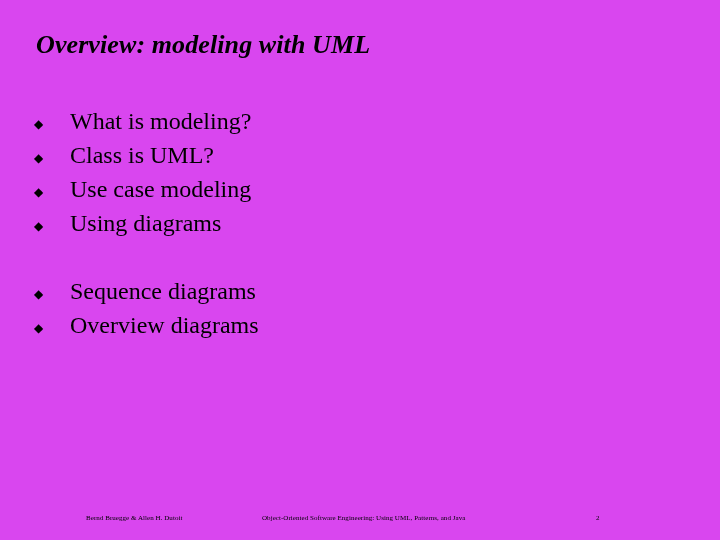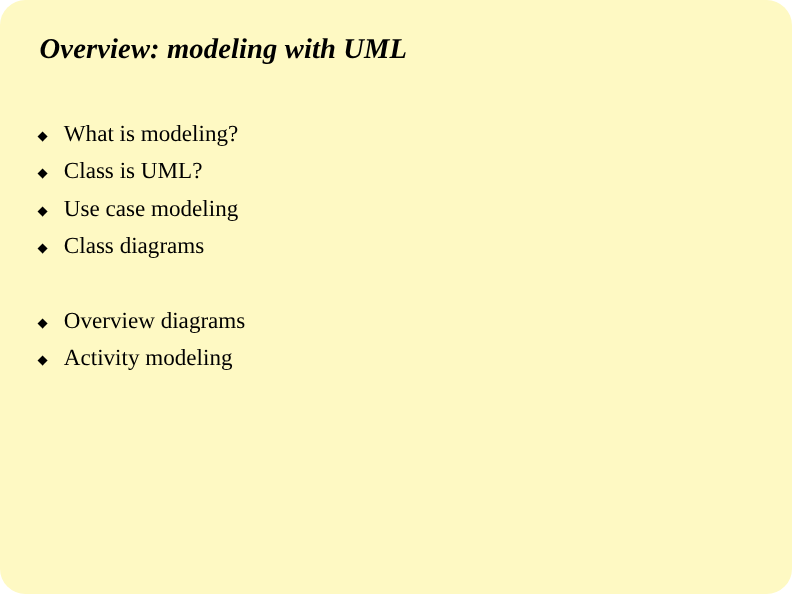--- a/index.html
+++ b/index.html
@@ -12,23 +12,22 @@
   body {
     font-family: "Liberation Serif", "DejaVu Serif", serif;
     color: #000000;
     -webkit-font-smoothing: antialiased;
   }
 
   #slide {
     position: relative;
     width: 720px;
     height: 540px;
-    background: #fef9c3;
+    background: #d946ef;
     overflow: hidden;
-    border-radius: 23px;
   }
 
   
   #slide-title {
     position: absolute;
     left: 36px;
     top: 30px;
     width: 650px;
     font-family: "Liberation Serif", "DejaVu Serif", serif;
     font-size: 26px;
@@ -73,26 +72,27 @@
     font-size: 12px;
     line-height: 34px;
     color: #000000;
     text-align: left;
     transform: translateY(-1px);
   }
 
   .bullet-text {
     flex: 1 1 auto;
     font-family: "Liberation Serif", "DejaVu Serif", serif;
-    font-size: 21px;
+    font-size: 24px;
     font-style: normal;
     font-weight: normal;
     line-height: 34px;
     color: #000000;
     white-space: nowrap;
+    margin-left: 12px;
   }
 
   
   #slide-footer {
     position: absolute;
     left: 0;
     top: 512px;
     width: 720px;
     height: 14px;
   }
@@ -128,33 +128,38 @@
       <li class="bullet-item">
         <span class="bullet-marker">◆</span>
         <span class="bullet-text">Class is UML?</span>
       </li>
       <li class="bullet-item">
         <span class="bullet-marker">◆</span>
         <span class="bullet-text">Use case modeling</span>
       </li>
       <li class="bullet-item">
         <span class="bullet-marker">◆</span>
-        <span class="bullet-text">Class diagrams</span>
+        <span class="bullet-text">Using diagrams</span>
       </li>
     </ul>
 
     <div class="bullet-gap"></div>
 
     <ul class="bullet-group">
       <li class="bullet-item">
         <span class="bullet-marker">◆</span>
-        <span class="bullet-text">Overview diagrams</span>
+        <span class="bullet-text">Sequence diagrams</span>
       </li>
       <li class="bullet-item">
         <span class="bullet-marker">◆</span>
-        <span class="bullet-text">Activity modeling</span>
+        <span class="bullet-text">Overview diagrams</span>
       </li>
     </ul>
 
   </div>
 
+  <div id="slide-footer">
+    <div class="footer-cell" id="footer-authors">Bernd Bruegge &amp; Allen H. Dutoit</div>
+    <div class="footer-cell" id="footer-source">Object-Oriented Software Engineering: Using UML, Patterns, and Java</div>
+    <div class="footer-cell" id="footer-page">2</div>
+  </div>
 
 </div>
 
 </body></html>

